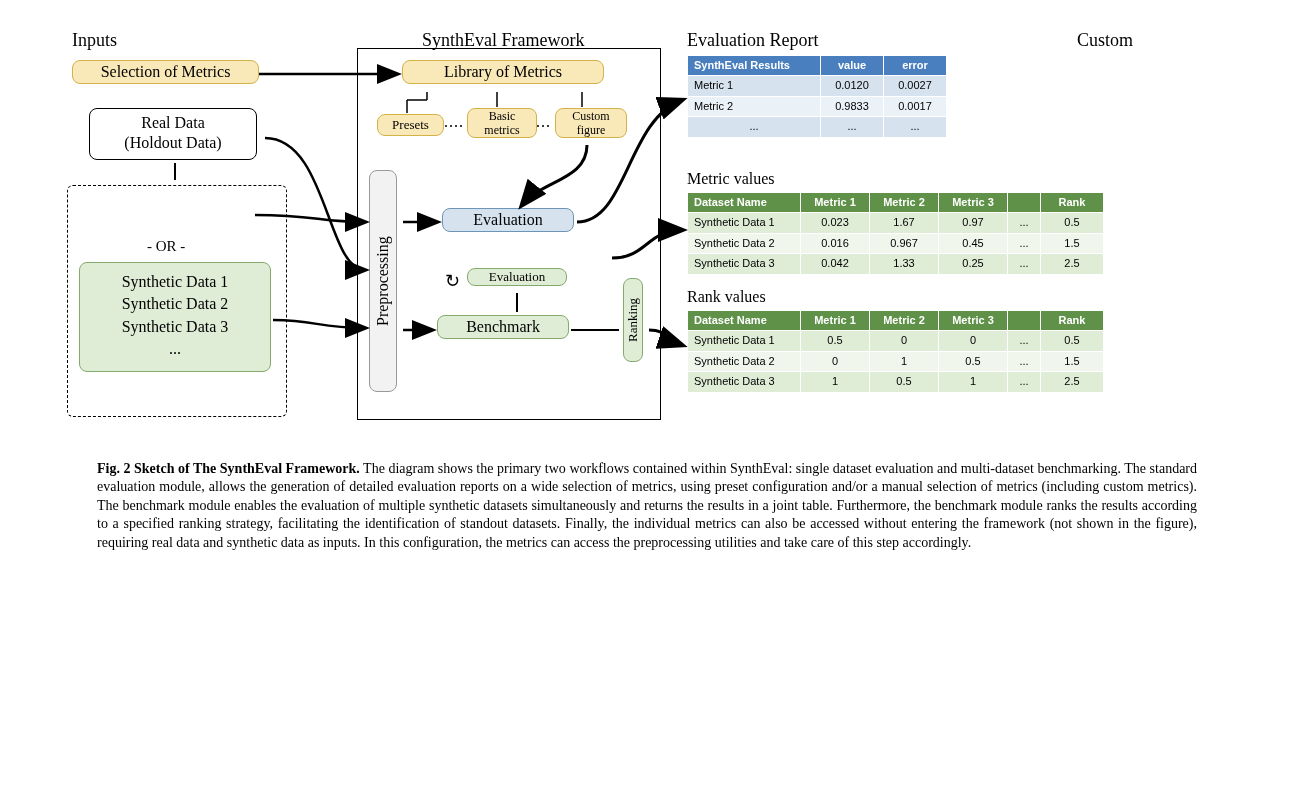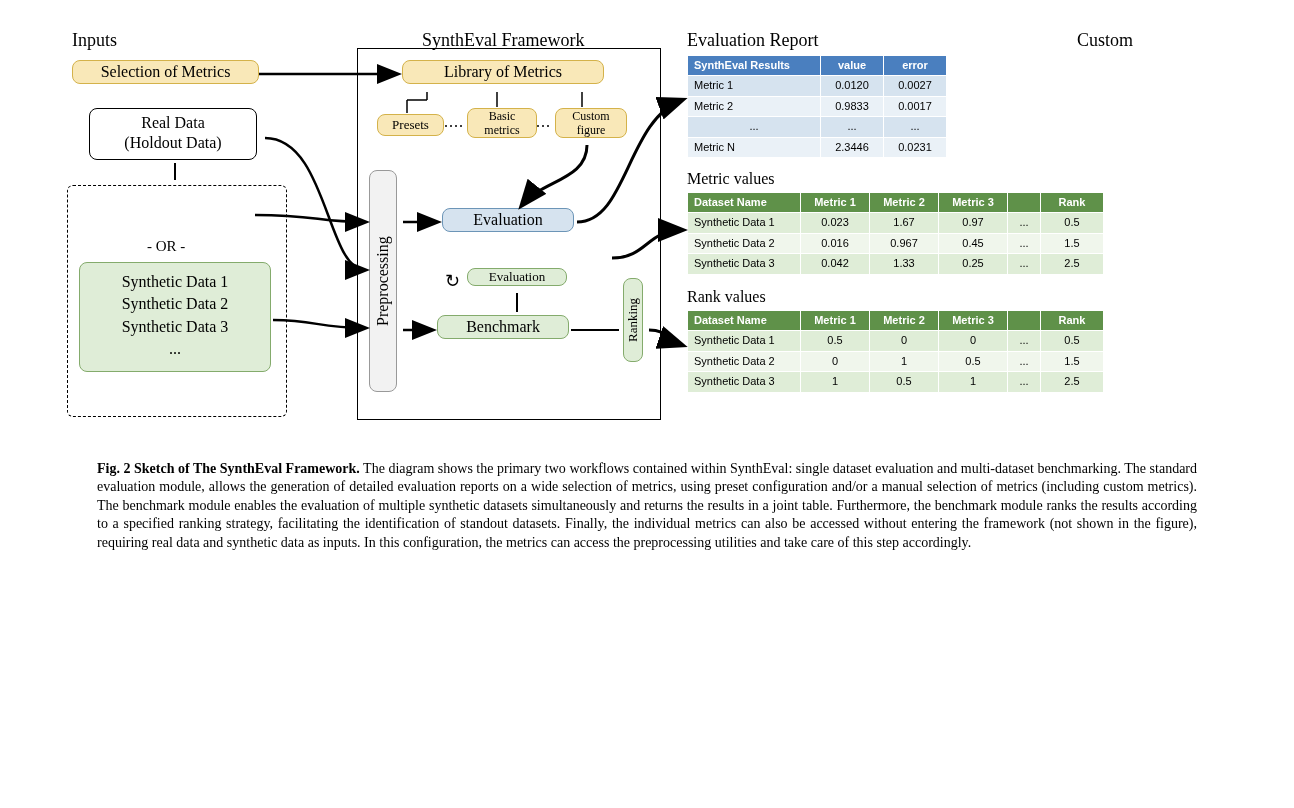--- a/index.html
+++ b/index.html
@@ -103,25 +103,20 @@
     <tr>
           <td class="cell-blue-light left">Metric 2</td>
           <td class="cell-blue-light">0.9833</td>
           <td class="cell-blue-light">0.0017</td>
         </tr>
     <tr>
           <td class="cell-blue">...</td>
           <td class="cell-blue">...</td>
           <td class="cell-blue">...</td>
         </tr>
-    <tr>
-          <td class="cell-blue-light left">Metric N</td>
-          <td class="cell-blue-light">2.3446</td>
-          <td class="cell-blue-light">0.0231</td>
-        </tr>
   </tbody>
     </table>
 
   <div class="subhead" style="left:620px;top:140px;">Metric values</div>
   <table class="report" style="left:620px;top:162px;">
     <tbody>
         <tr>
       <th class="th-green left" style="width:100px;">Dataset Name</th>
       <th class="th-green" style="width:56px;">Metric 1</th>
       <th class="th-green" style="width:56px;">Metric 2</th>

